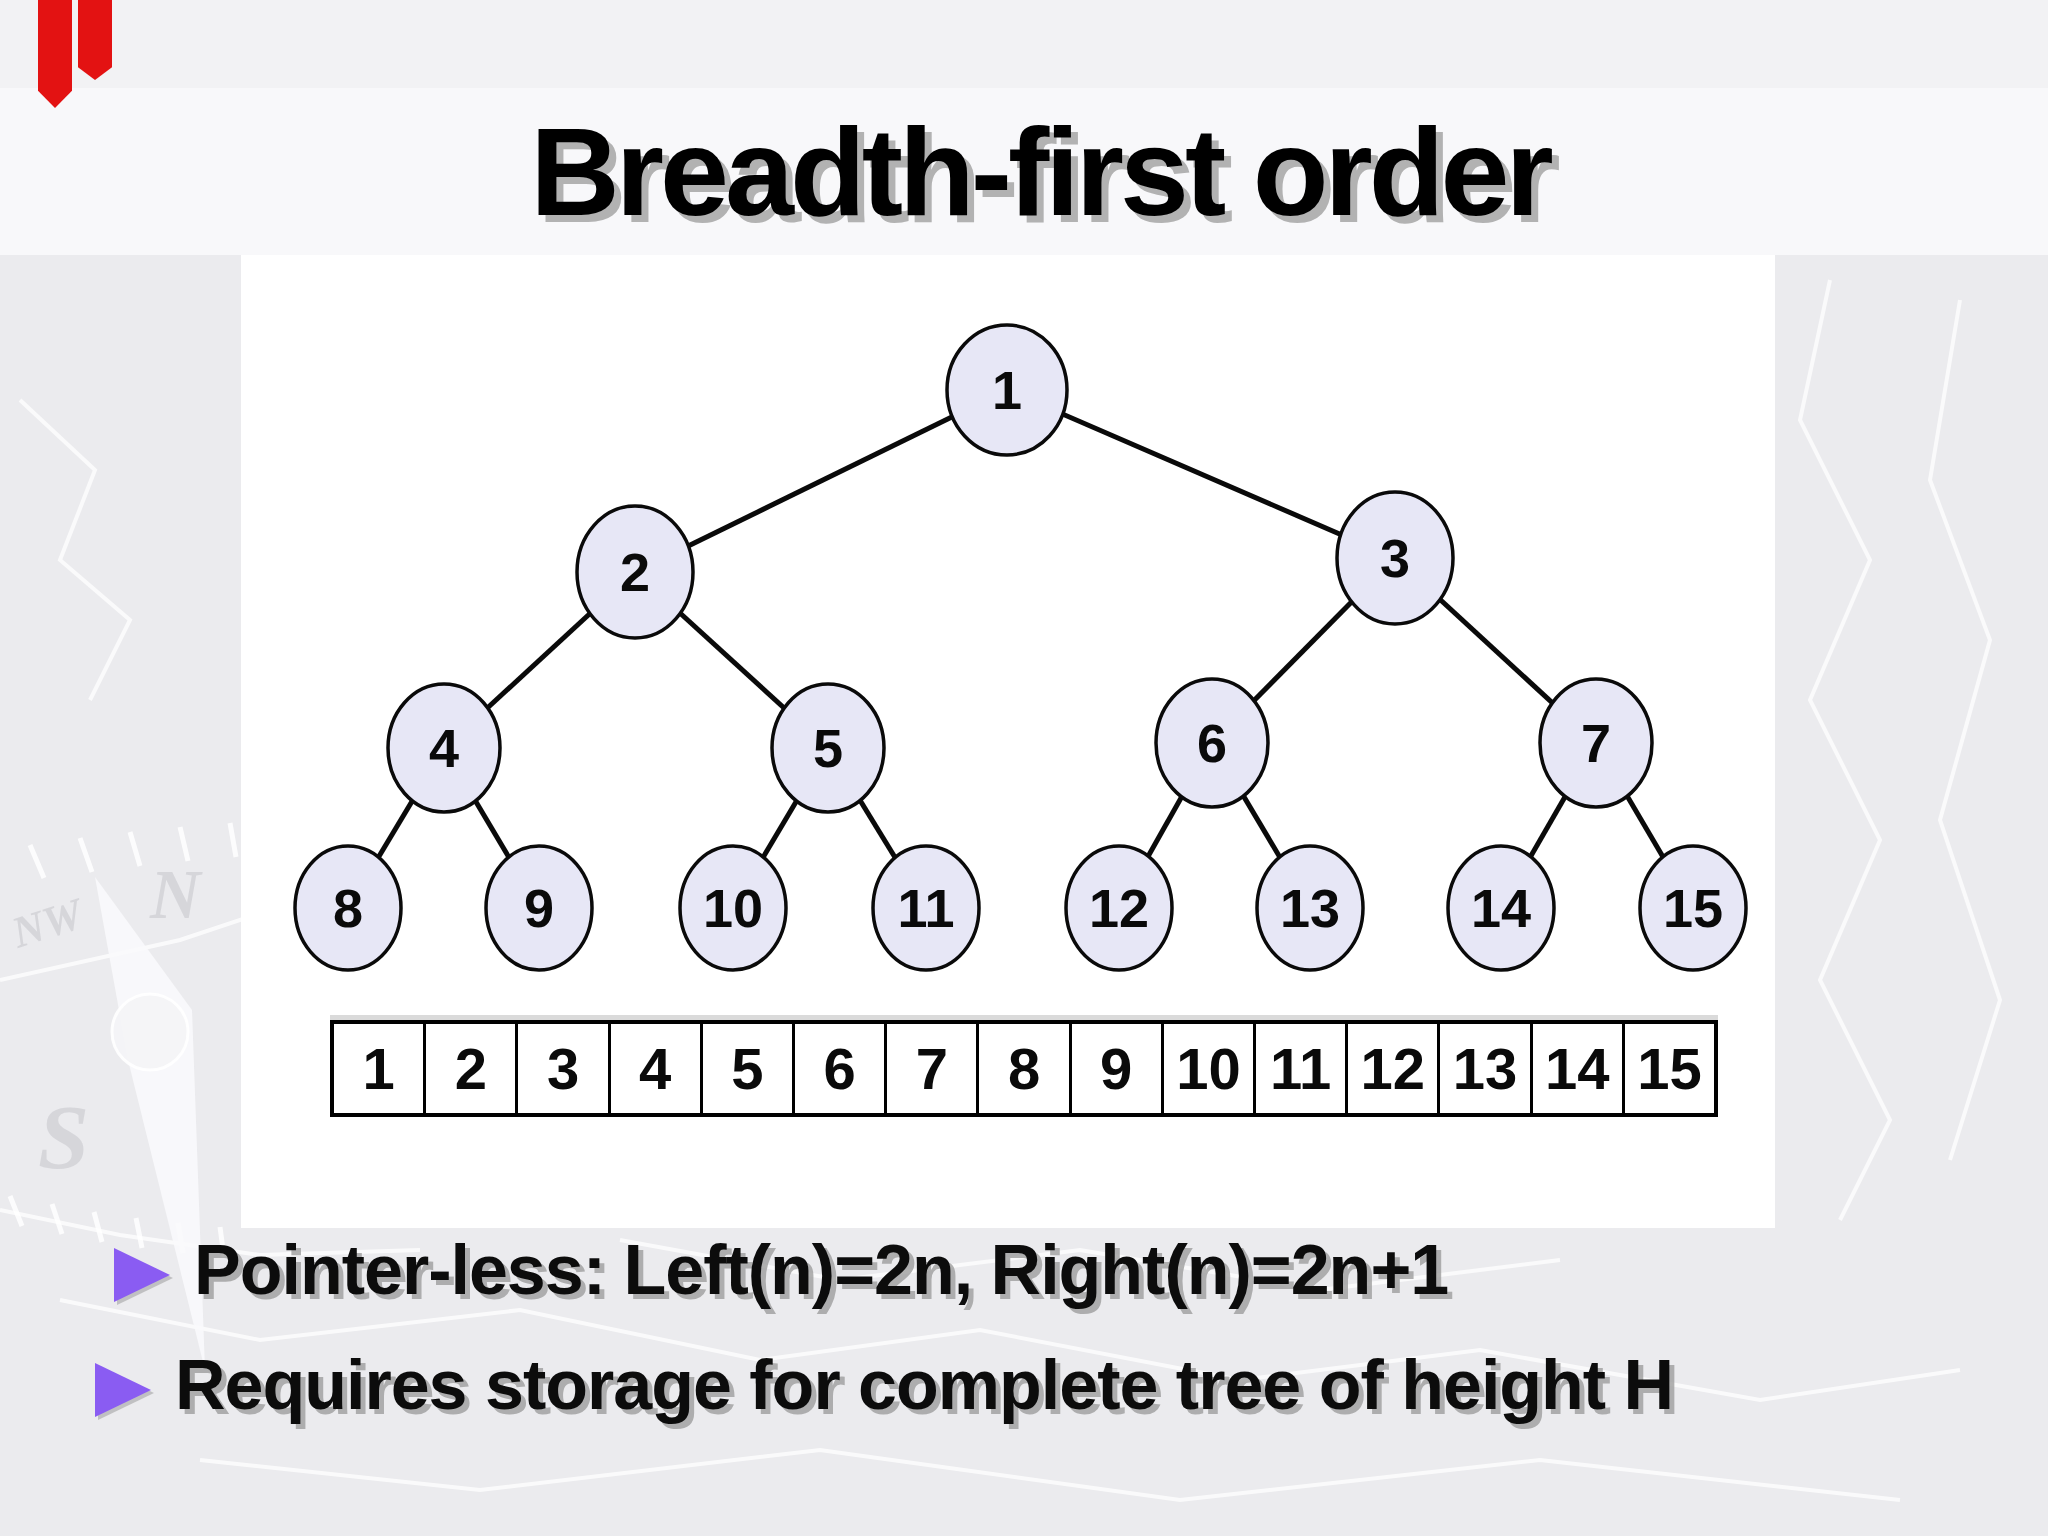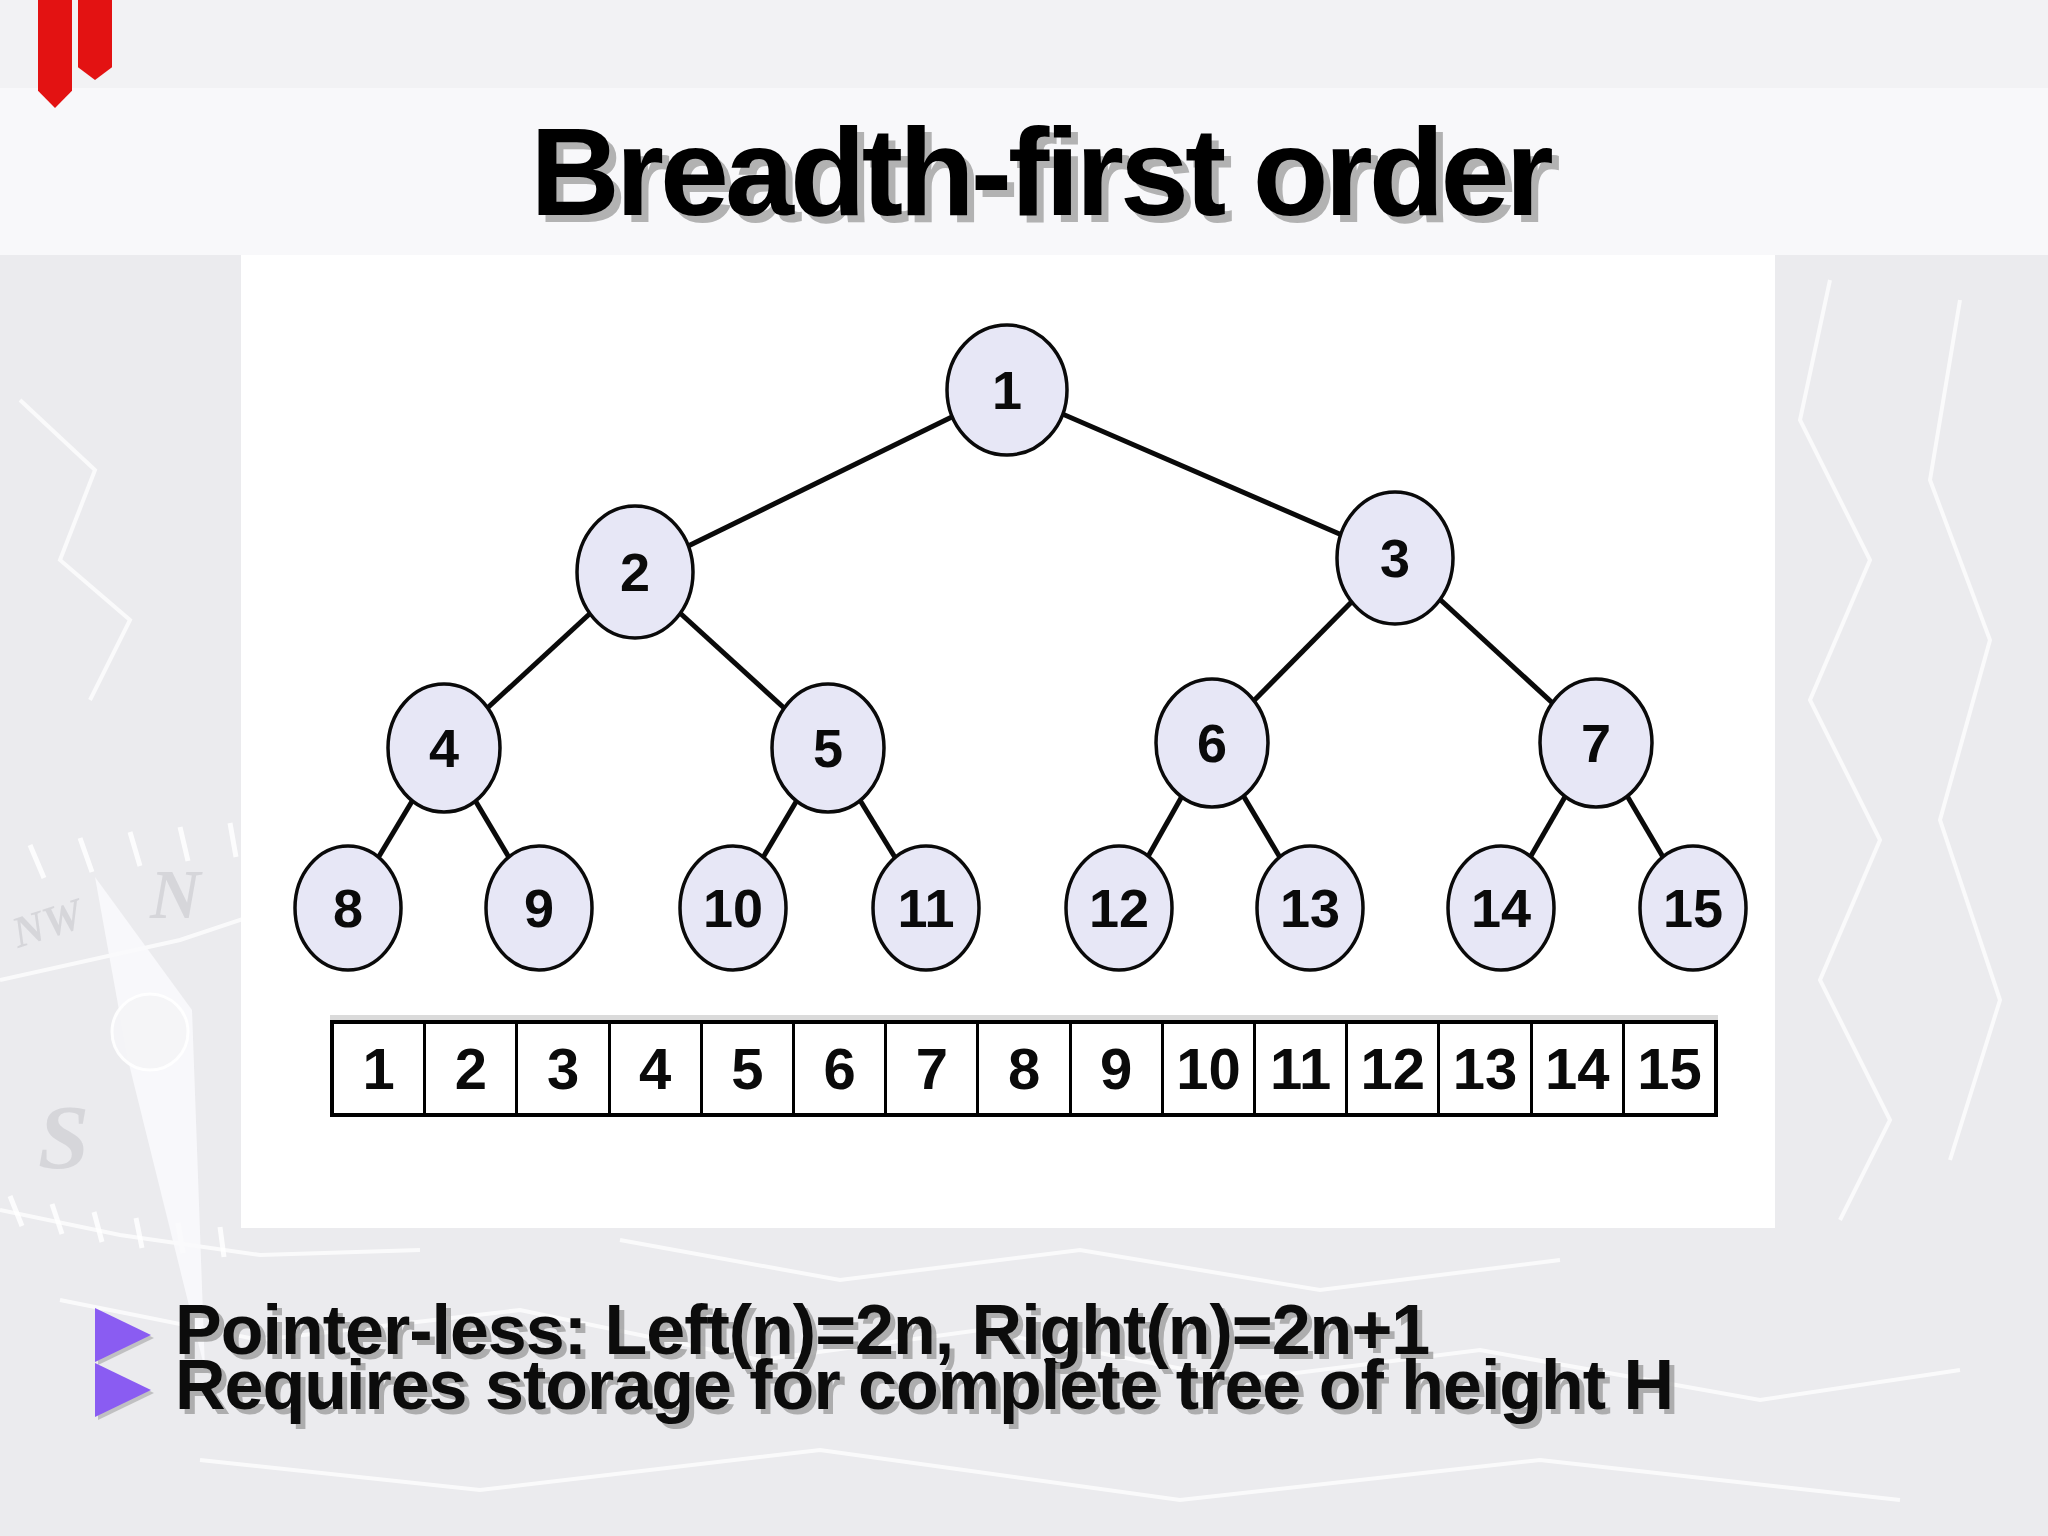--- a/index.html
+++ b/index.html
@@ -42,21 +42,21 @@
   .bullet-tri{
     width:0;height:0;margin-top:16px;margin-right:24px;
     border-top:27px solid transparent;border-bottom:27px solid transparent;
     border-left:56px solid #8a5cf2;
     filter:drop-shadow(3px 3px 0 rgba(150,150,150,0.5));
   }
   .bullet-text{
     font-size:70px;font-weight:700;letter-spacing:-1px;color:#0c0c0c;
     text-shadow:5px 5px 0 rgba(158,158,158,0.8);white-space:nowrap;line-height:1.1;
   }
-  .b1{top:1292px;}
+  .b1{top:1232px;margin-left:19px;}
   .b2{top:1347px;justify-content:center;}
 </style>
 </head>
 <body>
 
 <div class="band-top"></div>
 <div class="band-title"></div>
 
 <svg class="watermark" viewBox="0 0 2048 1536">
   <g stroke="rgba(255,255,255,0.75)" stroke-width="4" fill="none">

